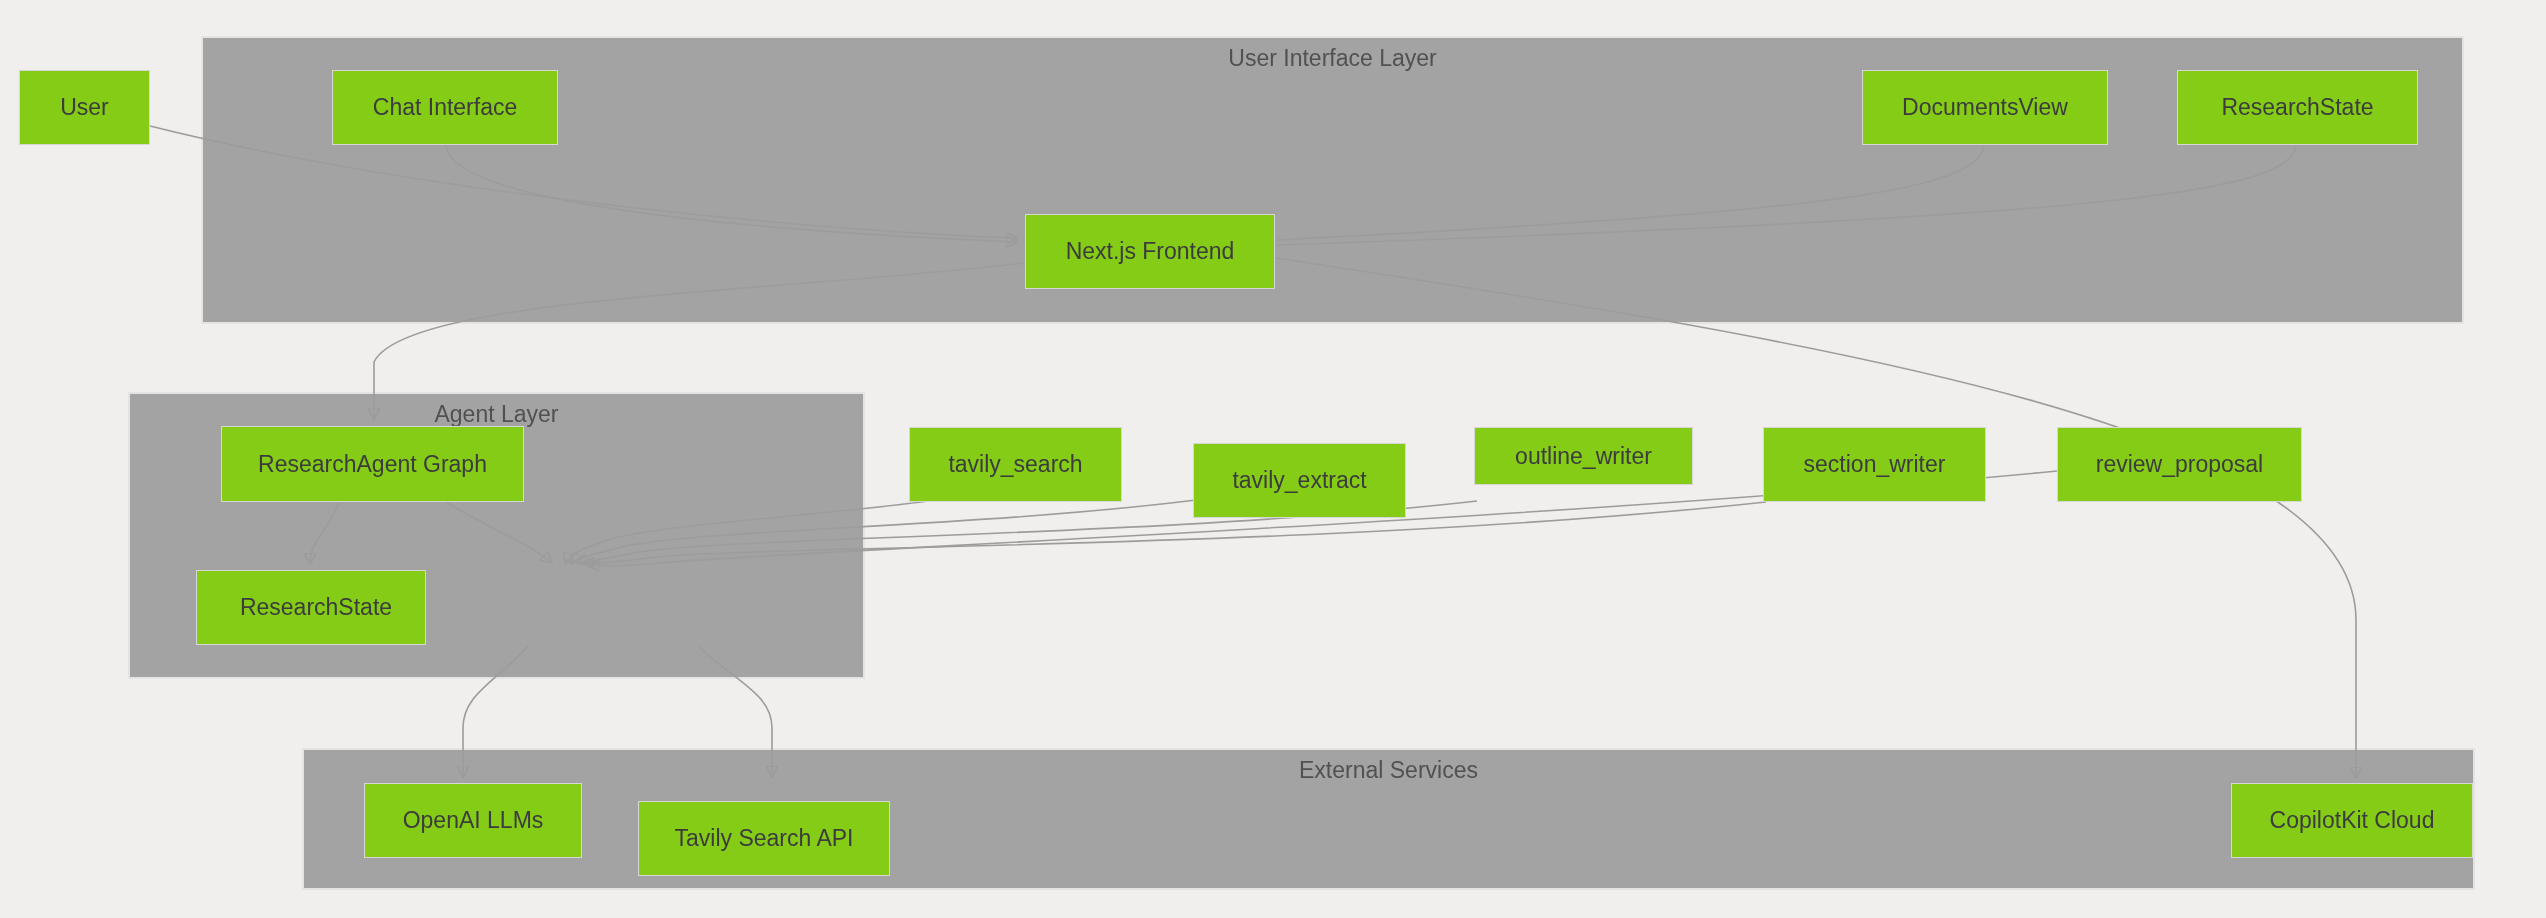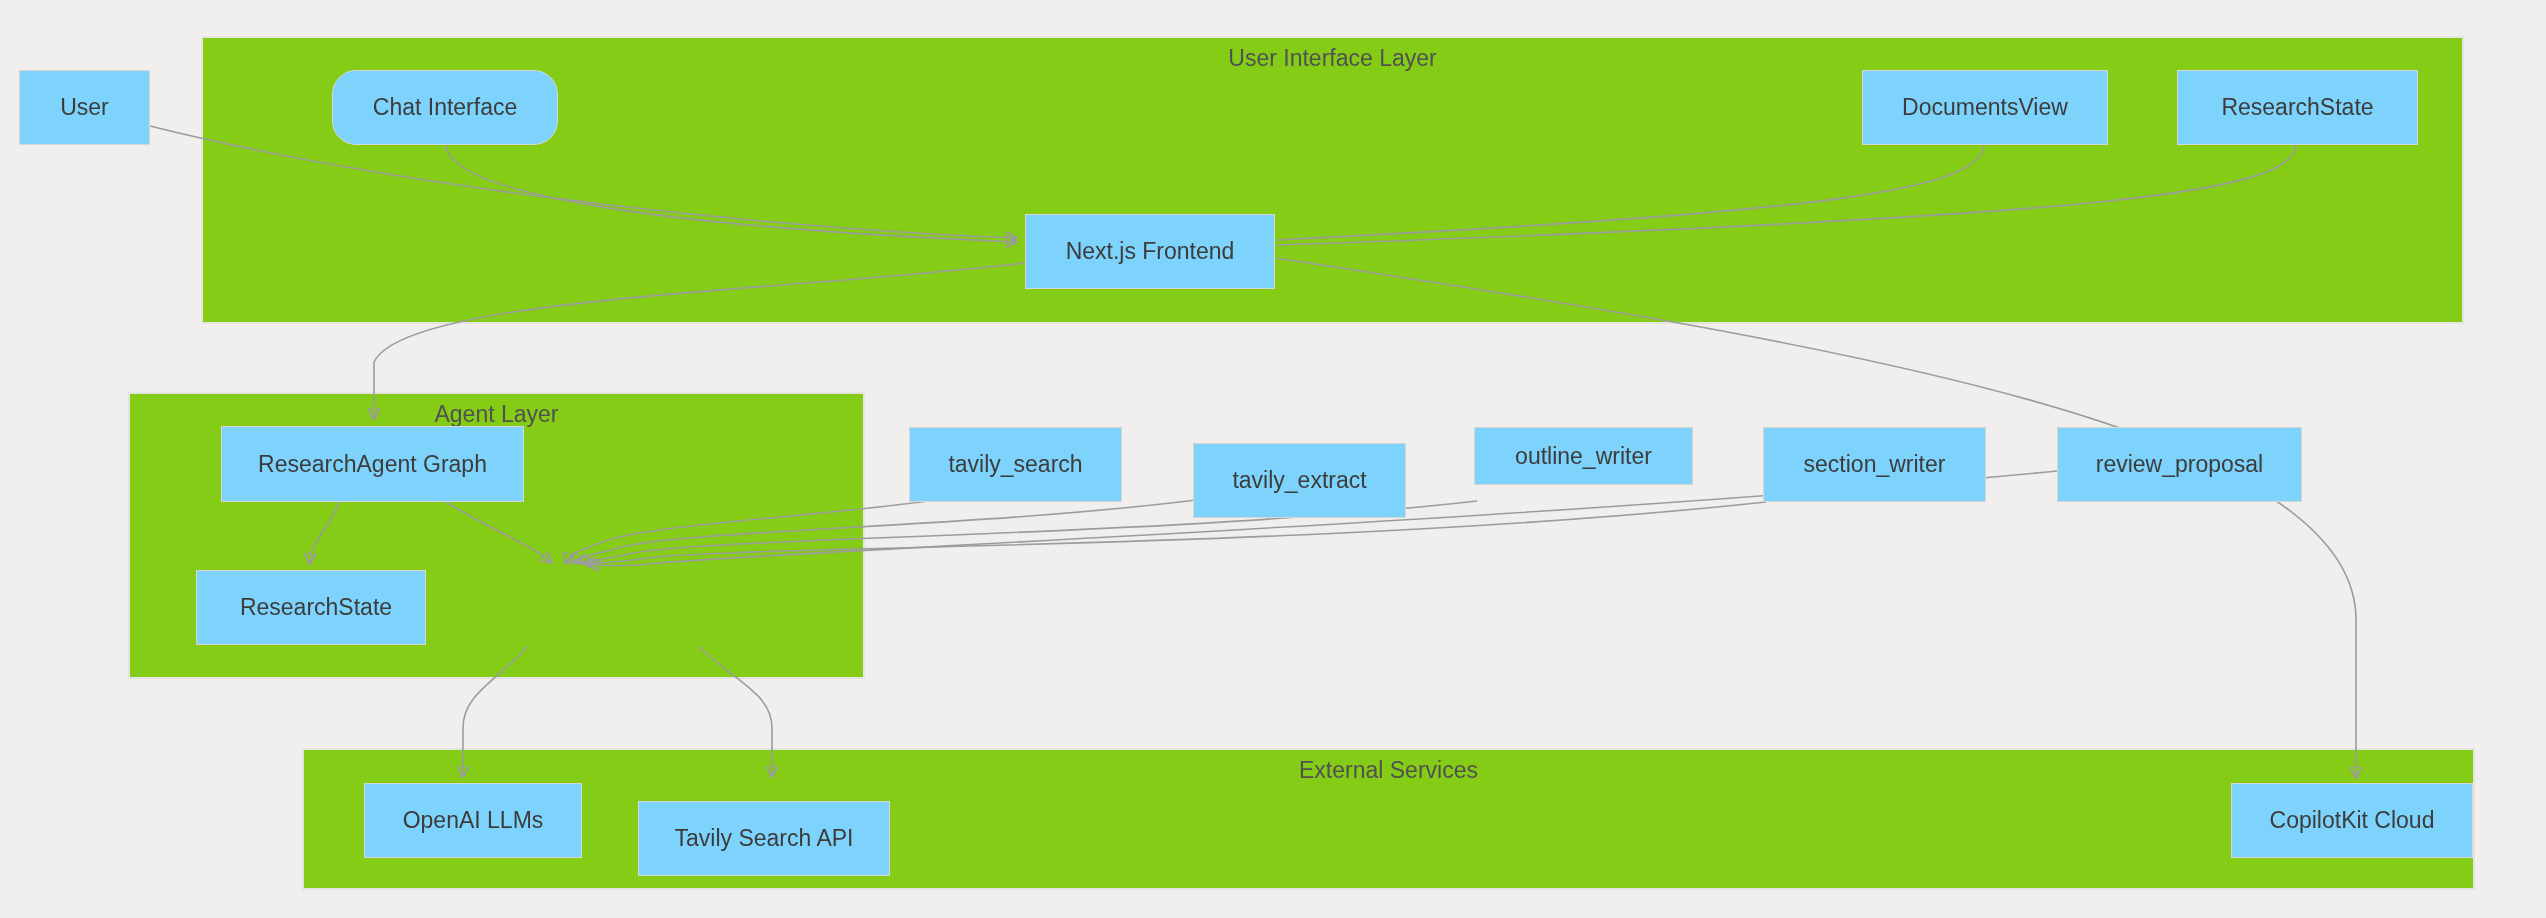--- a/index.html
+++ b/index.html
@@ -6,51 +6,51 @@
   body{
     width:2546px;height:918px;
     background:#f0efed;
     font-family:"Liberation Sans", sans-serif;
     position:relative;overflow:hidden;
   }
   .stage{position:absolute;inset:0;}
   
   .group{
     position:absolute;
-    background:#84cc16;
+    background:#a3a3a3;
     border:2px solid #e4e3e1;
     box-sizing:border-box;
     z-index:1;
   }
   .group-label{
     position:absolute;top:7px;left:0;right:0;
     text-align:center;
     font-size:23px;color:#515151;
     z-index:2;
   }
   .g-ui{left:201px;top:36px;width:2263px;height:288px;}
   .g-agent{left:128px;top:392px;width:737px;height:287px;}
   .g-external{left:302px;top:748px;width:2173px;height:142px;}
   
   svg.edges{position:absolute;left:0;top:0;z-index:3;}
   svg.edges path{fill:none;stroke:#9c9c9c;stroke-width:1.6px;}
   
   .node{
     position:absolute;
-    background:#7dd3fc;
+    background:#84cc16;
     border:1.5px solid #d8d7d5;
     box-sizing:border-box;
     display:flex;align-items:center;justify-content:center;
     z-index:4;
     box-shadow:0 0 1px rgba(0,0,0,0.04);
     cursor:default;
   }
   .node-label{font-size:23px;color:#3c3c3c;white-space:nowrap;}
   .n-user{left:19px;top:70px;width:131px;height:75px;}
-  .n-chat{left:332px;top:70px;width:226px;height:75px;border-radius:24px;}
+  .n-chat{left:332px;top:70px;width:226px;height:75px;}
   .n-docs{left:1862px;top:70px;width:246px;height:75px;}
   .n-proposal{left:2177px;top:70px;width:241px;height:75px;}
   .n-frontend{left:1025px;top:214px;width:250px;height:75px;}
   .n-rag{left:221px;top:426px;width:303px;height:76px;}
   .n-tsearch{left:909px;top:427px;width:213px;height:75px;}
   .n-textract{left:1193px;top:427px;width:213px;height:75px;margin-top:16px;}
   .n-owriter{left:1474px;top:427px;width:219px;height:58px;}
   .n-swriter{left:1763px;top:427px;width:223px;height:75px;}
   .n-rproposal{left:2057px;top:427px;width:245px;height:75px;}
   .n-rstate{left:196px;top:570px;width:230px;height:75px;padding-left:10px;}

